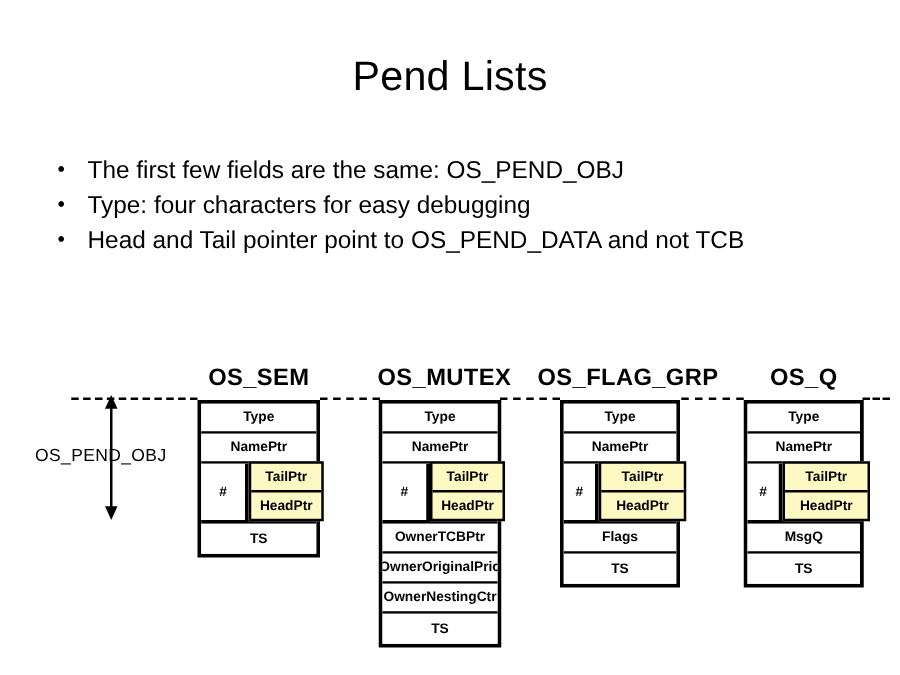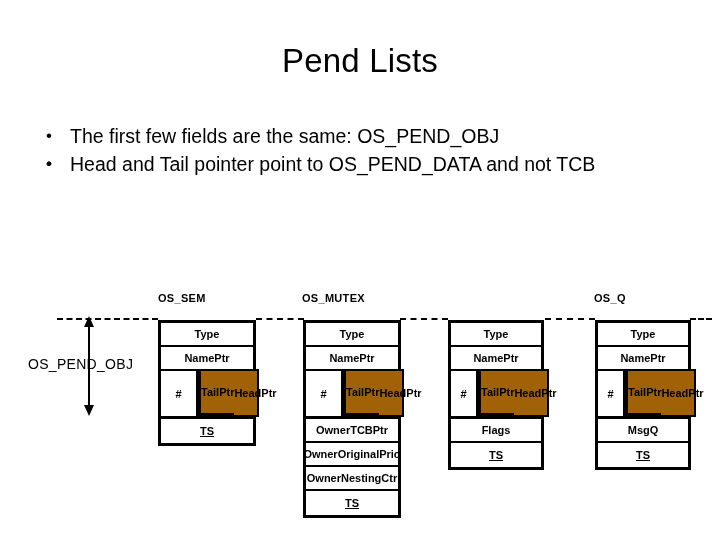--- a/index.html
+++ b/index.html
@@ -57,24 +57,24 @@
   
   #diagram {
     position: absolute;
     left: 0;
     top: 0;
     width: 720px;
     height: 540px;
   }
   .col-header {
     position: absolute;
-    font-size: 11px;
-    font-weight: bold;
-    color: #000000;
-    text-align: left;
+    font-size: 19px;
+    font-weight: bold;
+    color: #000000;
+    text-align: center;
     white-space: nowrap;
     letter-spacing: 0.3px;
   }
 
   .struct-col {
     position: absolute;
     border: 3px solid #000000;
     box-sizing: border-box;
     background: #ffffff;
   }
@@ -88,21 +88,20 @@
     justify-content: center;
     font-size: 11px;
     font-weight: bold;
     color: #000000;
     background: #ffffff;
     white-space: nowrap;
     overflow: hidden;
   }
   .field-row:last-child {
     border-bottom: none;
-    text-decoration: underline;
   }
 
   
   .split-row {
     position: relative;
     height: 48px;
     border-bottom: 3px solid #000000;
     box-sizing: border-box;
     background: #ffffff;
   }
@@ -119,23 +118,23 @@
     color: #000000;
     border-right: 3px solid #000000;
     box-sizing: border-box;
   }
   .split-right {
     position: absolute;
     top: -2px;
     bottom: -1px;
     border: 2px solid #000000;
     box-sizing: border-box;
-    background: #a16207;
-    display: flex;
-    flex-direction: row;
+    background: #fef9c3;
+    display: flex;
+    flex-direction: column;
   }
   .split-right .subcell {
     flex: 1 1 50%;
     display: flex;
     align-items: center;
     justify-content: center;
     font-size: 11px;
     font-weight: bold;
     color: #000000;
     white-space: nowrap;
@@ -175,20 +174,21 @@
 
 <div id="slide-title">Pend Lists</div>
 
 <ul id="bullet-list">
   <li>
     <span class="bullet-dot">•</span>
     <span>The first few fields are the same: OS_PEND_OBJ</span>
   </li>
   <li>
     <span class="bullet-dot">•</span>
+    <span>Type: four characters for easy debugging</span>
   </li>
   <li>
     <span class="bullet-dot">•</span>
     <span>Head and Tail pointer point to OS_PEND_DATA and not TCB</span>
   </li>
 </ul>
 
 <div id="diagram">
 
   <div class="dash-seg" style="left:57px;  top:318px; width:101px;"></div>
@@ -199,20 +199,21 @@
 
   <div id="pend-obj-label">OS_PEND_OBJ</div>
   <svg id="pend-obj-arrow" viewBox="0 0 18 100" xmlns="http://www.w3.org/2000/svg">
     <line x1="9" y1="6" x2="9" y2="94" stroke="#000000" stroke-width="2"></line>
     <polygon points="9,0 4,11 14,11" fill="#000000"></polygon>
     <polygon points="9,100 4,89 14,89" fill="#000000"></polygon>
   </svg>
 
   <div class="col-header" style="left:158px; top:292px; width:98px;">OS_SEM</div>
   <div class="col-header" style="left:302px; top:292px; width:100px;">OS_MUTEX</div>
+  <div class="col-header" style="left:430px; top:292px; width:132px;">OS_FLAG_GRP</div>
   <div class="col-header" style="left:594px; top:292px; width:98px;">OS_Q</div>
 
   <div class="struct-col" style="left:158px; top:320px; width:98px;">
     <div class="field-row">Type</div>
     <div class="field-row">NamePtr</div>
     <div class="split-row">
       <div class="split-left" style="width:38px;">#</div>
       <div class="split-right" style="left:38px; right:-6px;">
         <div class="subcell">TailPtr</div>
         <div class="subcell">HeadPtr</div>

